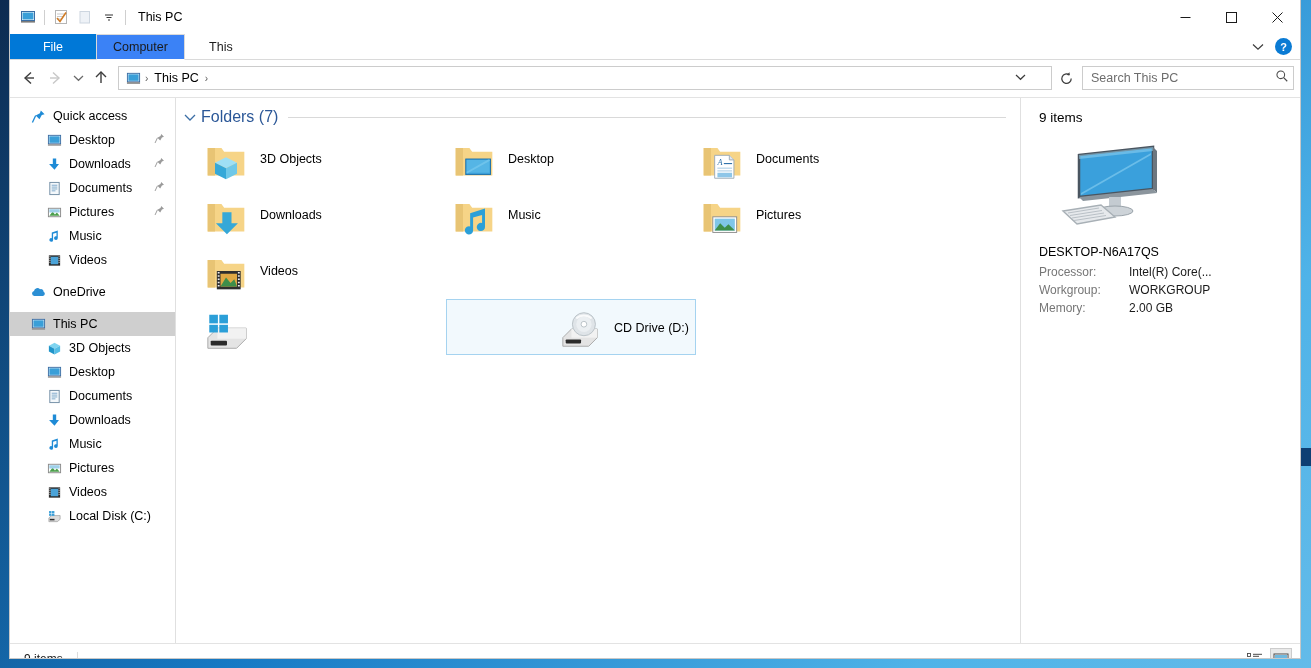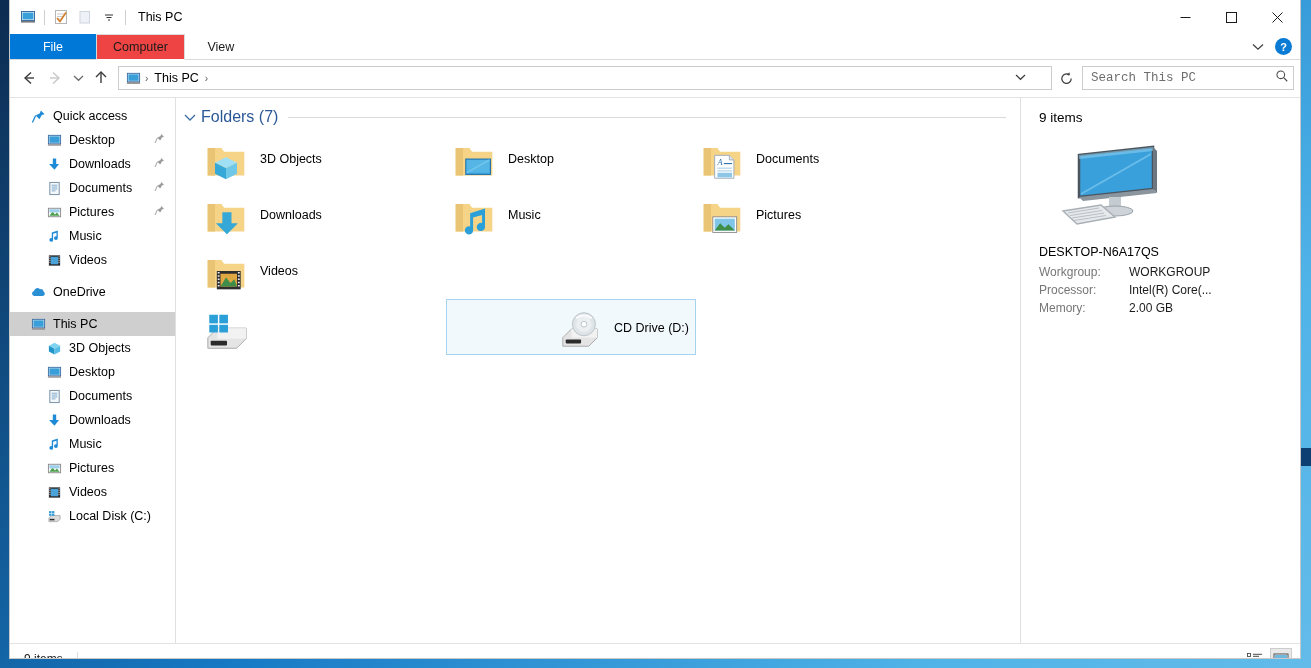--- a/index.html
+++ b/index.html
@@ -81,21 +81,21 @@
     background: #0078d7; color: #ffffff;
     min-width: 50px;
     padding: 0 18px;
   }
   .tab.normal {
     border-left: 1px solid #dadada;
     border-right: 1px solid #dadada;
     border-top: 1px solid #dadada;
     border-bottom: 1px solid #ffffff;
     margin-bottom: -1px;
-    background: #ef4444;
+    background: #3b82f6;
   }
   .tab.plain { color: #1b1b1b; }
   .ribbon-right {
     position: absolute; right: 4px; top: 0;
     height: 25px; display: flex; align-items: center; gap: 6px;
   }
   .ribbon-chevron { width: 22px; height: 22px; display:flex; align-items:center; justify-content:center; color:#3c3c3c;}
   .help-icon {
     width: 17px; height: 17px; border-radius: 50%;
     background: #0a7bd4;
@@ -150,21 +150,21 @@
   }
   .searchbox {
     width: 200px; height: 22px;
     border: 1px solid #ccc; background: #fff;
     margin-left: 4px;
     display: flex; align-items: center;
     padding: 0 4px 0 6px;
   }
   .searchbox input {
     border: none; outline: none; flex: 1;
-    font-family: Liberation Mono, monospace;
+    font-family: Liberation Sans, sans-serif;
     font-size: 12.5px; color: #222;
     background: transparent;
   }
   .searchbox input::placeholder { color: #6d6d6d; }
 
   
   .bodyarea {
     display: flex;
     height: 545px;
     border-top: 1px solid #e3e3e3;
@@ -327,21 +327,21 @@
           <svg width="11" height="11" viewBox="0 0 11 11">
               <path d="M0.5 0.5 L10.5 10.5 M10.5 0.5 L0.5 10.5" stroke="currentColor" stroke-width="1"></path>
             </svg>
         </div>
       </div>
     </div>
 
     <div class="ribbon">
       <div class="tab file">File</div>
       <div class="tab normal">Computer</div>
-      <div class="tab plain">View</div>
+      <div class="tab plain">This</div>
       <div class="ribbon-right">
         <div class="ribbon-chevron">
           <svg width="12" height="8" viewBox="0 0 12 8">
               <path d="M1 1.5 L6 6.2 L11 1.5" stroke="#3c3c3c" stroke-width="1.2" fill="none"></path>
             </svg>
         </div>
         <div class="help-icon">?</div>
       </div>
     </div>
 
@@ -767,26 +767,26 @@
             <path d="M96 12 L100 16 v42 L96 54 Z" fill="#6d7780"></path>
             <path d="M22 62 L96 54 L100 58 L26 66 Z" fill="#8b959d"></path>
             <rect x="52" y="62" width="12" height="12" fill="#c4cbd1"></rect>
             <ellipse cx="58" cy="76" rx="18" ry="5" fill="#cdd3d8" stroke="#9aa3aa" stroke-width="1"></ellipse>
             <path d="M6 76 L44 70 L58 82 L20 89 Z" fill="#e6e9ec" stroke="#a8b0b6" stroke-width="1.4"></path>
             <path d="M11 78 L42 73 M13 80.5 L45 75.5 M15 83 L47 78 M17 85.5 L49 80.5" stroke="#b9c0c6" stroke-width="1"></path>
           </svg>
         </div>
         <div class="det-name">DESKTOP-N6A17QS</div>
         <div class="det-row">
+          <span class="det-key">Processor:</span>
+          <span class="det-val">Intel(R) Core(...</span>
+        </div>
+        <div class="det-row">
           <span class="det-key">Workgroup:</span>
           <span class="det-val">WORKGROUP</span>
-        </div>
-        <div class="det-row">
-          <span class="det-key">Processor:</span>
-          <span class="det-val">Intel(R) Core(...</span>
         </div>
         <div class="det-row">
           <span class="det-key">Memory:</span>
           <span class="det-val">2.00 GB</span>
         </div>
       </div>
     </div>
 
     <div class="statusbar">
       <span class="status-text">9 items</span>

